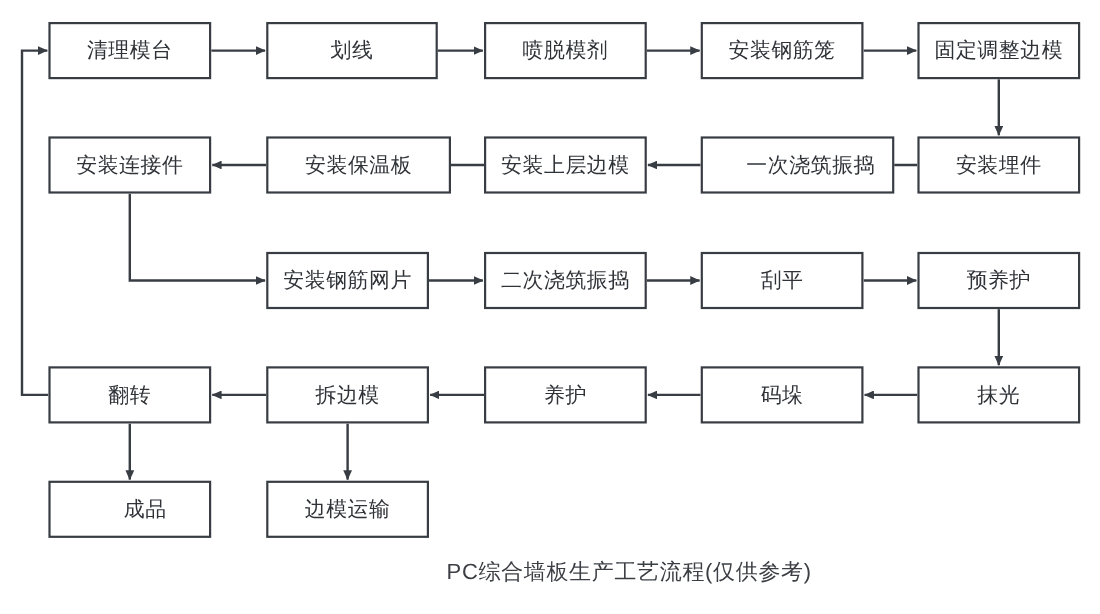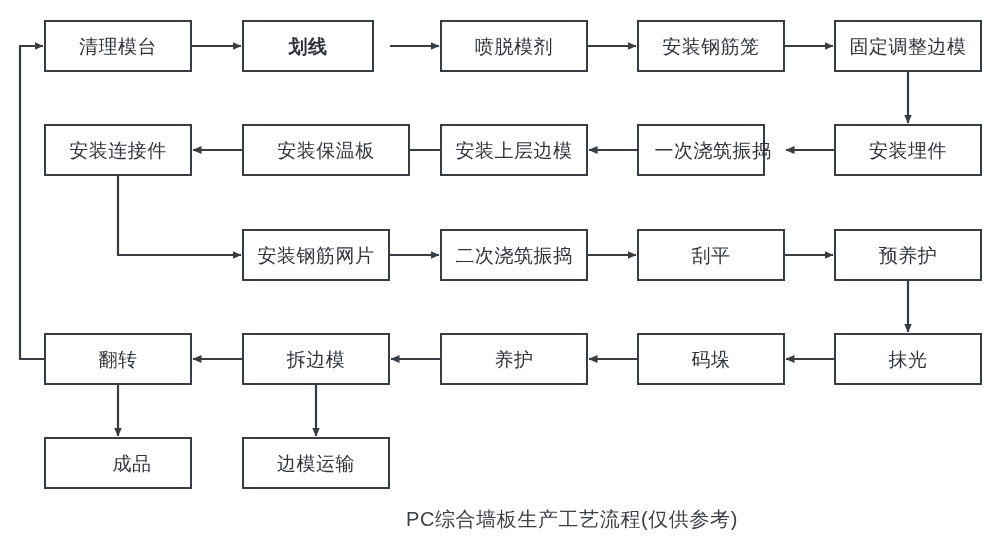--- a/index.html
+++ b/index.html
@@ -86,42 +86,42 @@
         <path d="M118,385 L118,436" marker-end="url(#arrowhead)"></path>
         <path d="M316,385 L316,436" marker-end="url(#arrowhead)"></path>
         <path d="M44,359 L20,359 L20,46 L43,46" marker-end="url(#arrowhead)"></path>
       </g>
   </svg>
 
   <div id="node-layer">
       <div class="node" style="left: 44px; top: 20px; width: 148px; height: 52px; border-color: rgb(56, 61, 68); color: rgb(47, 51, 56);">
         <span class="node-label">清理模台</span>
       </div>
-      <div class="node" style="left: 242px; top: 20px; width: 132px; height: 52px; border-color: rgb(56, 61, 68); color: rgb(47, 51, 56); font-weight: bold;">
+      <div class="node" style="left: 242px; top: 20px; width: 156px; height: 52px; border-color: rgb(56, 61, 68); color: rgb(47, 51, 56);">
         <span class="node-label">划线</span>
       </div>
       <div class="node" style="left: 440px; top: 20px; width: 148px; height: 52px; border-color: rgb(56, 61, 68); color: rgb(47, 51, 56);">
         <span class="node-label">喷脱模剂</span>
       </div>
       <div class="node" style="left: 637px; top: 20px; width: 148px; height: 52px; border-color: rgb(56, 61, 68); color: rgb(47, 51, 56);">
         <span class="node-label">安装钢筋笼</span>
       </div>
       <div class="node" style="left: 834px; top: 20px; width: 148px; height: 52px; border-color: rgb(56, 61, 68); color: rgb(47, 51, 56);">
         <span class="node-label">固定调整边模</span>
       </div>
       <div class="node" style="left: 44px; top: 124px; width: 148px; height: 52px; border-color: rgb(56, 61, 68); color: rgb(47, 51, 56);">
         <span class="node-label">安装连接件</span>
       </div>
       <div class="node" style="left: 242px; top: 124px; width: 168px; height: 52px; border-color: rgb(56, 61, 68); color: rgb(47, 51, 56);">
         <span class="node-label">安装保温板</span>
       </div>
       <div class="node" style="left: 440px; top: 124px; width: 148px; height: 52px; border-color: rgb(56, 61, 68); color: rgb(47, 51, 56);">
         <span class="node-label">安装上层边模</span>
       </div>
-      <div class="node" style="left: 637px; top: 124px; width: 128px; height: 52px; border-color: rgb(56, 61, 68); color: rgb(47, 51, 56); padding-left: 24px;">
+      <div class="node" style="left: 637px; top: 124px; width: 176px; height: 52px; border-color: rgb(56, 61, 68); color: rgb(47, 51, 56); padding-left: 24px;">
         <span class="node-label">一次浇筑振捣</span>
       </div>
       <div class="node" style="left: 834px; top: 124px; width: 148px; height: 52px; border-color: rgb(56, 61, 68); color: rgb(47, 51, 56);">
         <span class="node-label">安装埋件</span>
       </div>
       <div class="node" style="left: 242px; top: 229px; width: 148px; height: 52px; border-color: rgb(56, 61, 68); color: rgb(47, 51, 56);">
         <span class="node-label">安装钢筋网片</span>
       </div>
       <div class="node" style="left: 440px; top: 229px; width: 148px; height: 52px; border-color: rgb(56, 61, 68); color: rgb(47, 51, 56);">
         <span class="node-label">二次浇筑振捣</span>

